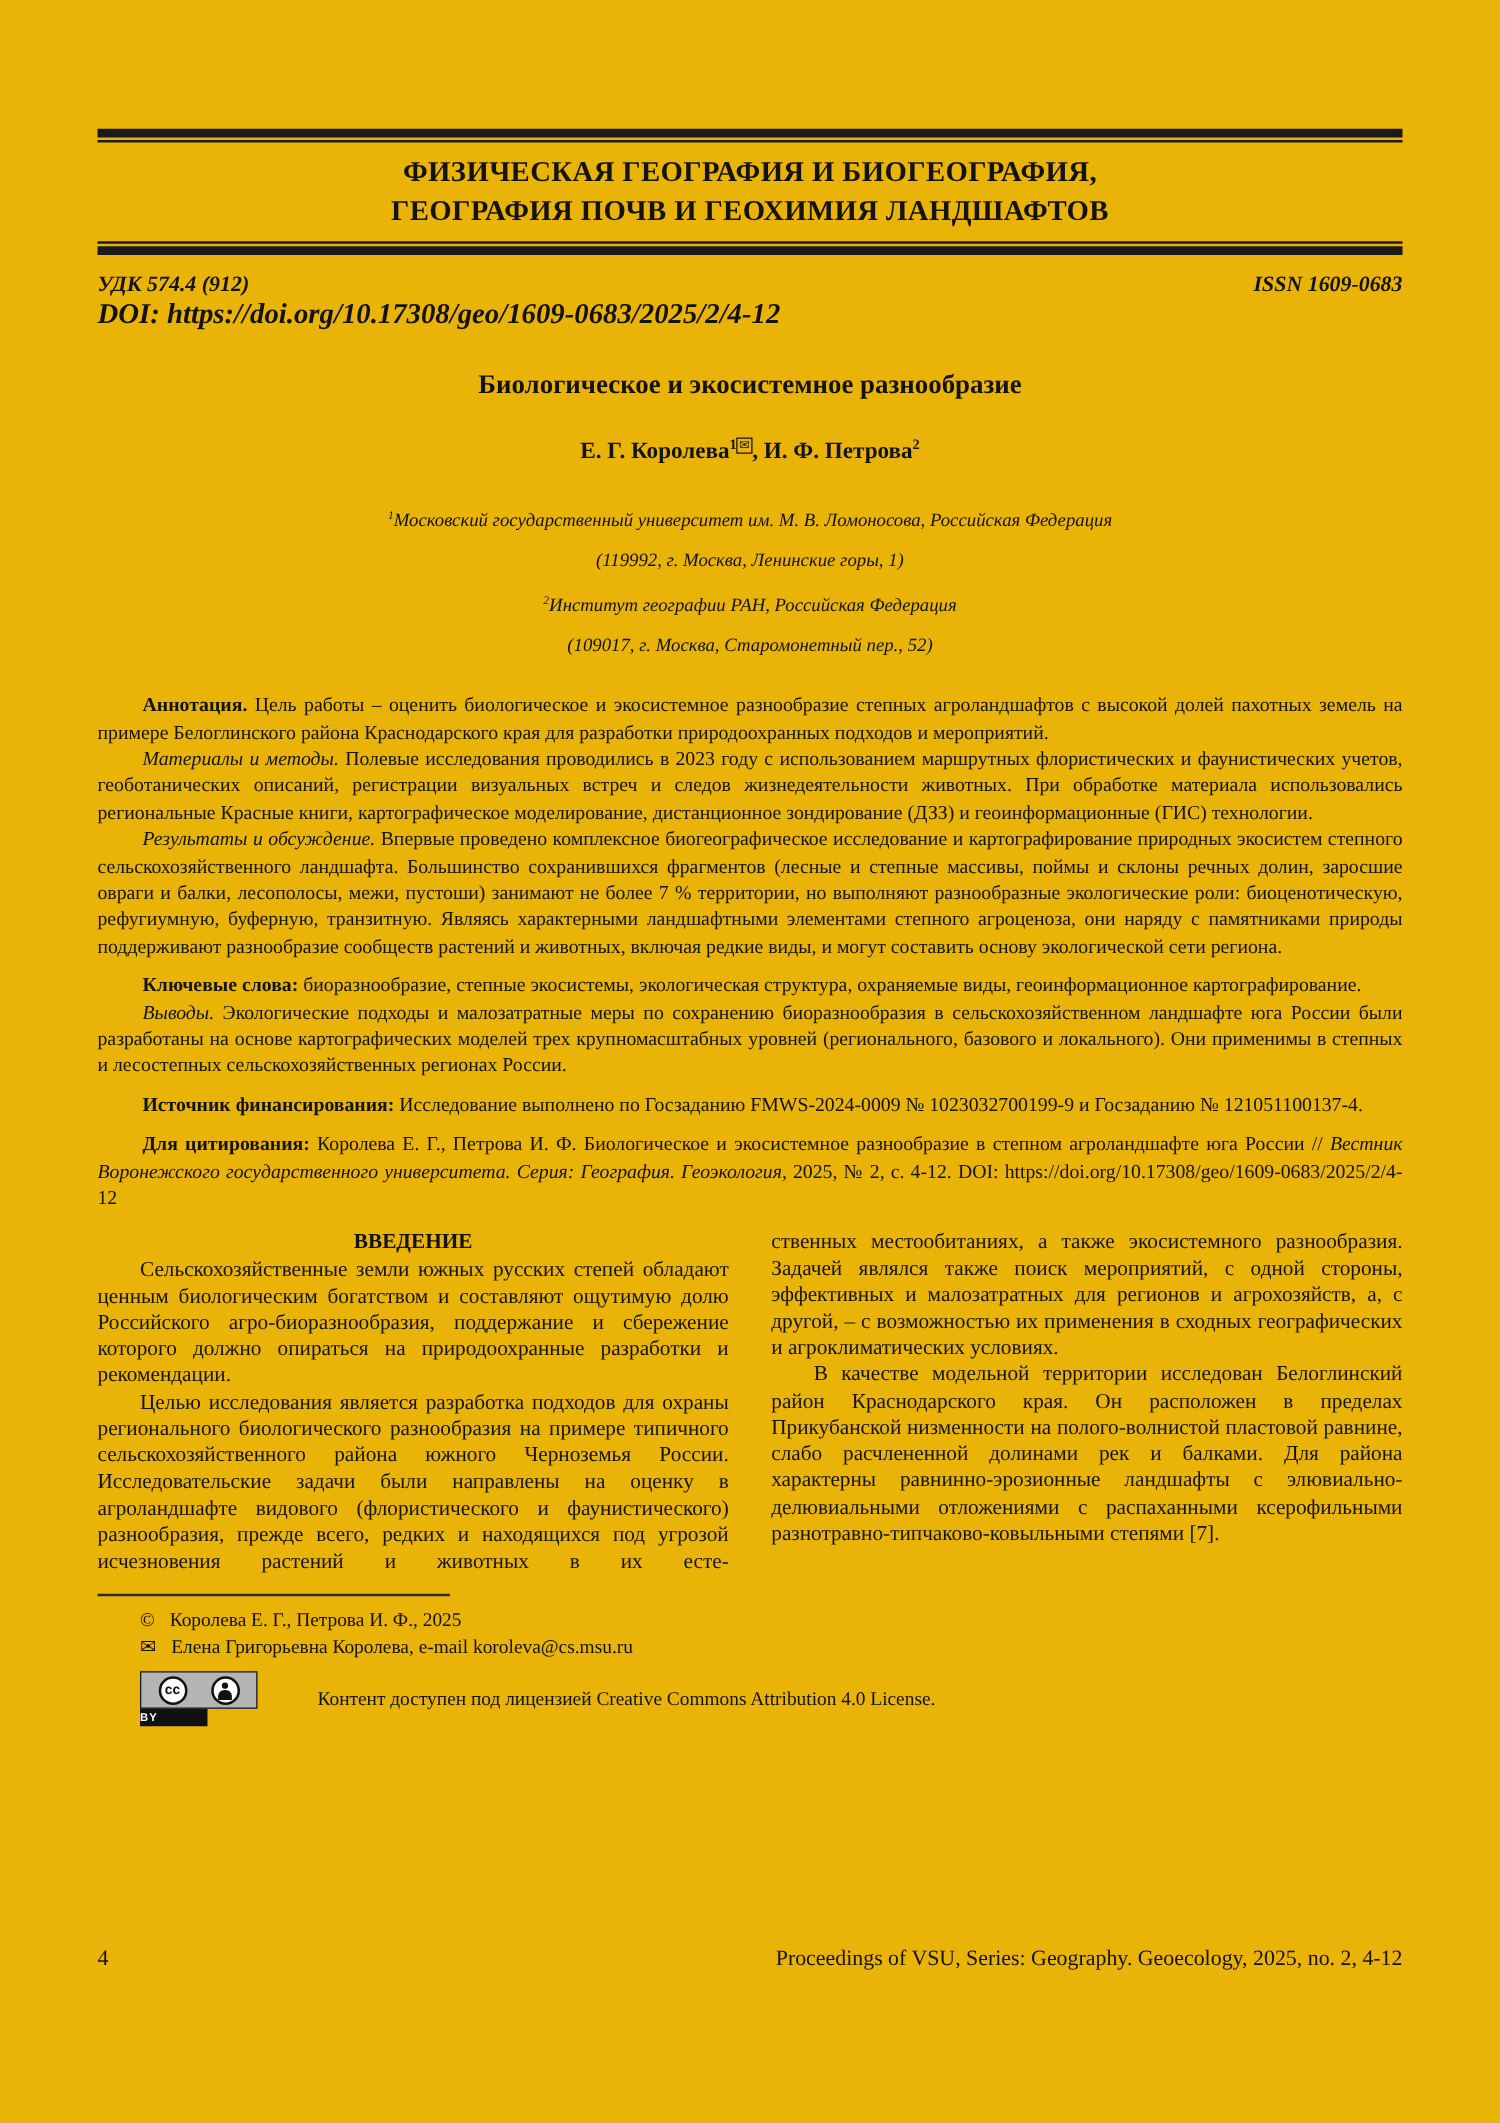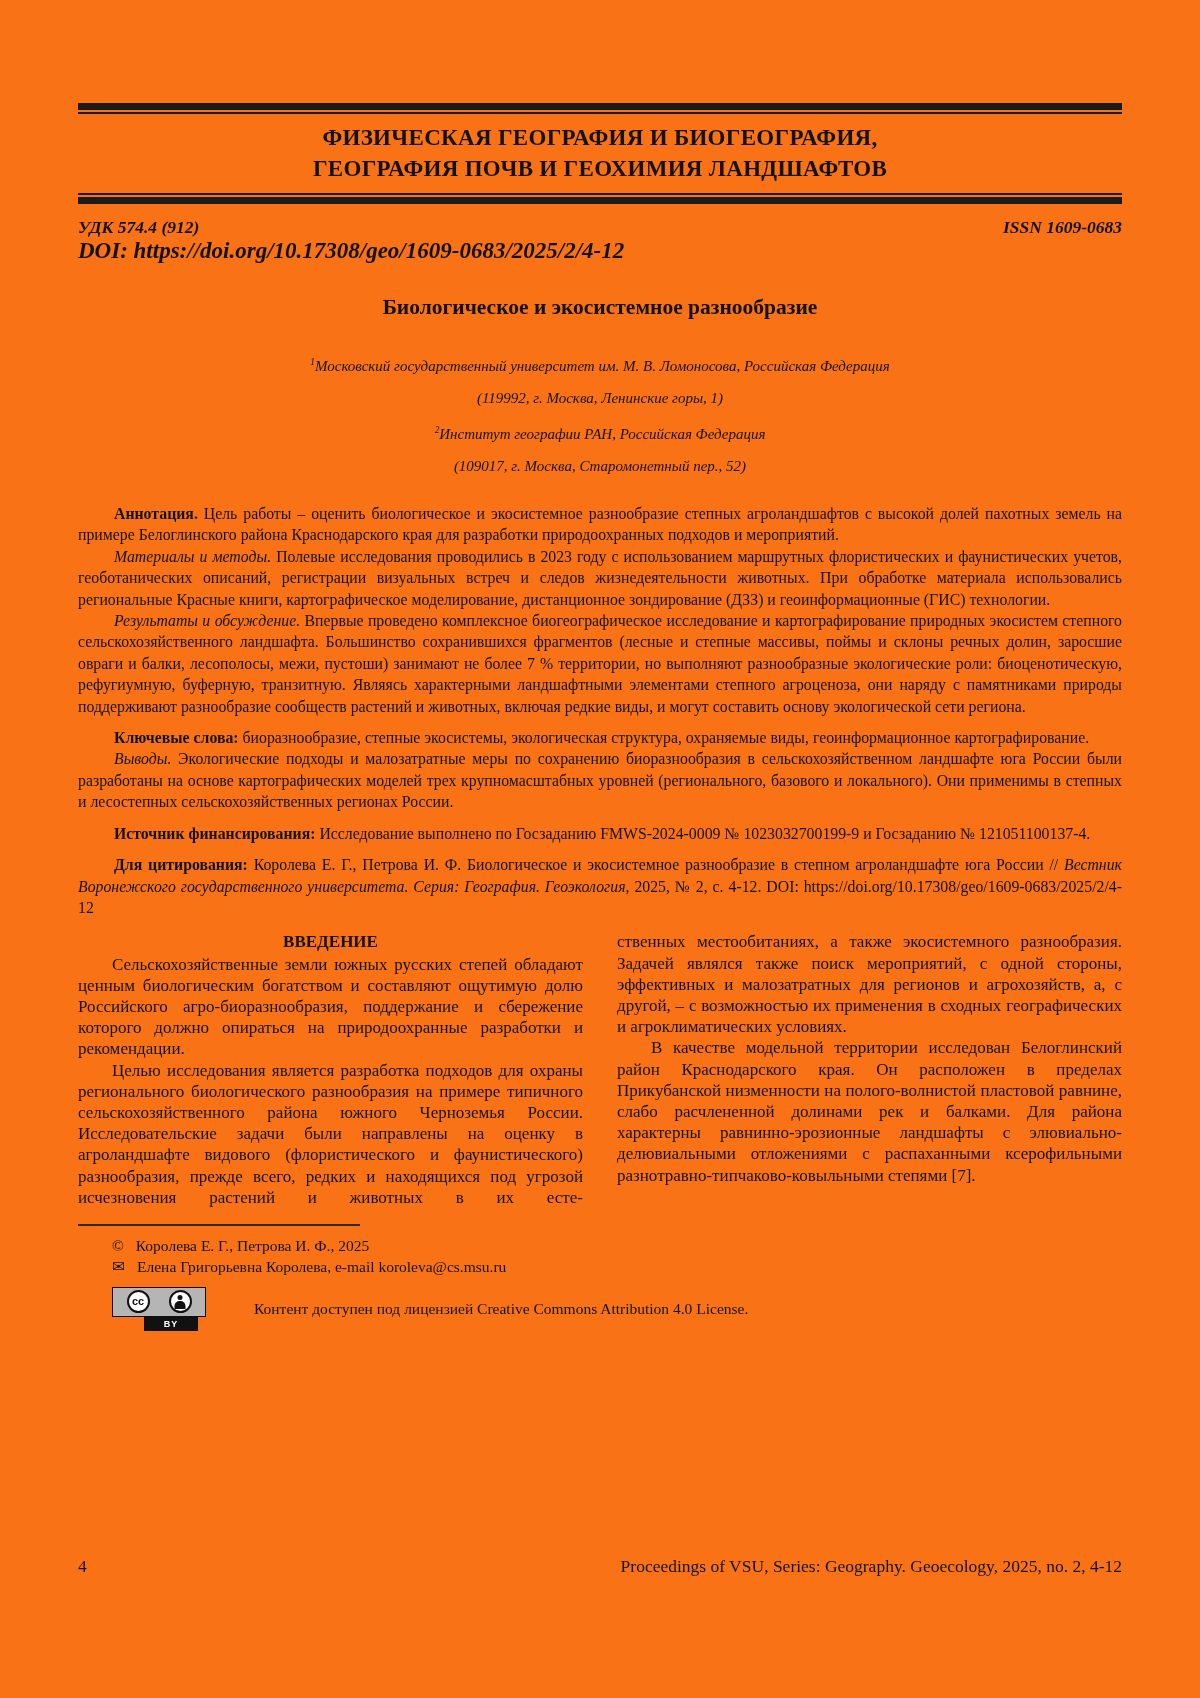--- a/index.html
+++ b/index.html
@@ -1,19 +1,19 @@
 <!DOCTYPE html>
 <html><head>
 <meta charset="utf-8">
 <style>
   * { box-sizing: border-box; }
   body { margin: 0; background: #ffffff; }
   .page {
     width: 1200px; height: 1698px; position: relative; overflow: hidden;
-    background: #f97316; color: #131313;
+    background: #eab308; color: #131313;
     font-family: "Liberation Serif", serif;
   }
   .content { padding: 0 78px; }
 
   
   .banner { margin-top: 103px; }
   .rule-thick { height: 7px; background: #1b1b1b; }
   .rule-thin  { height: 2px; background: #1b1b1b; }
   .gap2 { height: 2px; }
   .banner-title {
@@ -64,22 +64,22 @@
     display: flex; align-items: center; justify-content: space-around; padding: 0 4px; }
   .cc-circle { width: 23px; height: 23px; border: 2.5px solid #111; border-radius: 50%;
     background: #fff; display: flex; align-items: center; justify-content: center;
     font-size: 11px; font-weight: bold; font-family: "Liberation Sans", sans-serif; }
   .person { width: 23px; height: 23px; border: 2.5px solid #111; border-radius: 50%;
     background: #fff; position: relative; }
   .person::before { content: ""; position: absolute; top: 3px; left: 50%;
     transform: translateX(-50%); width: 5px; height: 5px; border-radius: 50%; background: #111; }
   .person::after { content: ""; position: absolute; bottom: 2px; left: 50%;
     transform: translateX(-50%); width: 11px; height: 8px; border-radius: 5px 5px 0 0; background: #111; }
-  .cc-bottom { height: 14px; width: 54px; margin-left: 32px; background: #111; color: #fff;
-    font-size: 9px; line-height: 14px; text-align: center; letter-spacing: 1px;
+  .cc-bottom { height: 14px; width: 54px; background: #111; color: #fff;
+    font-size: 9px; line-height: 14px; text-align: left; letter-spacing: 1px;
     font-family: "Liberation Sans", sans-serif; font-weight: bold; }
 
   
   .page-footer { position: absolute; top: 1556px; left: 78px; right: 78px;
     display: flex; justify-content: space-between; font-size: 17.5px; }
 </style>
 </head>
 <body>
 
 <div class="page">
@@ -101,20 +101,23 @@
     <div class="meta-row">
       <span>УДК 574.4 (912)</span>
       <span>ISSN 1609-0683</span>
     </div>
     <div class="doi-line">DOI: https://doi.org/10.17308/geo/1609-0683/2025/2/4-12</div>
 
     <div class="art-title">
       <div>Биологическое и экосистемное разнообразие</div>
     </div>
 
+    <div class="authors">
+      <span>Е. Г. Королева</span><sup>1</sup><span class="env-sup">✉</span><span>, </span><span>И. Ф. Петрова</span><sup>2</sup>
+    </div>
 
     <div class="affil">
       <div><sup>1</sup><span>Московский государственный университет им. М. В. Ломоносова, Российская Федерация</span></div>
       <div><span>(119992, г. Москва, Ленинские горы, 1)</span></div>
       <div><sup>2</sup><span>Институт географии РАН, Российская Федерация</span></div>
       <div><span>(109017, г. Москва, Старомонетный пер., 52)</span></div>
     </div>
 
     <div class="abstract">
       <div class="para">

